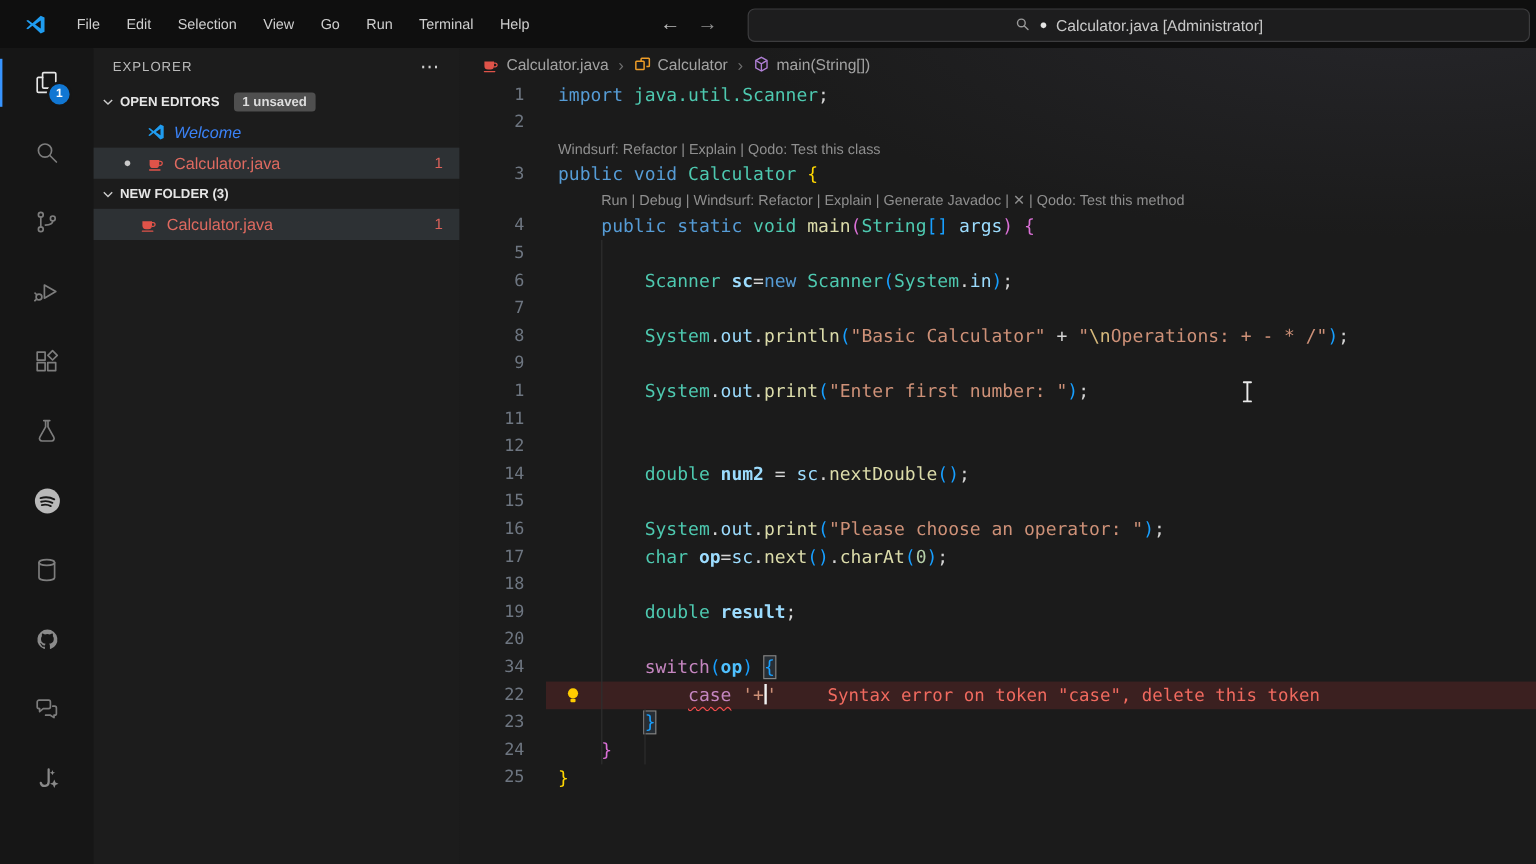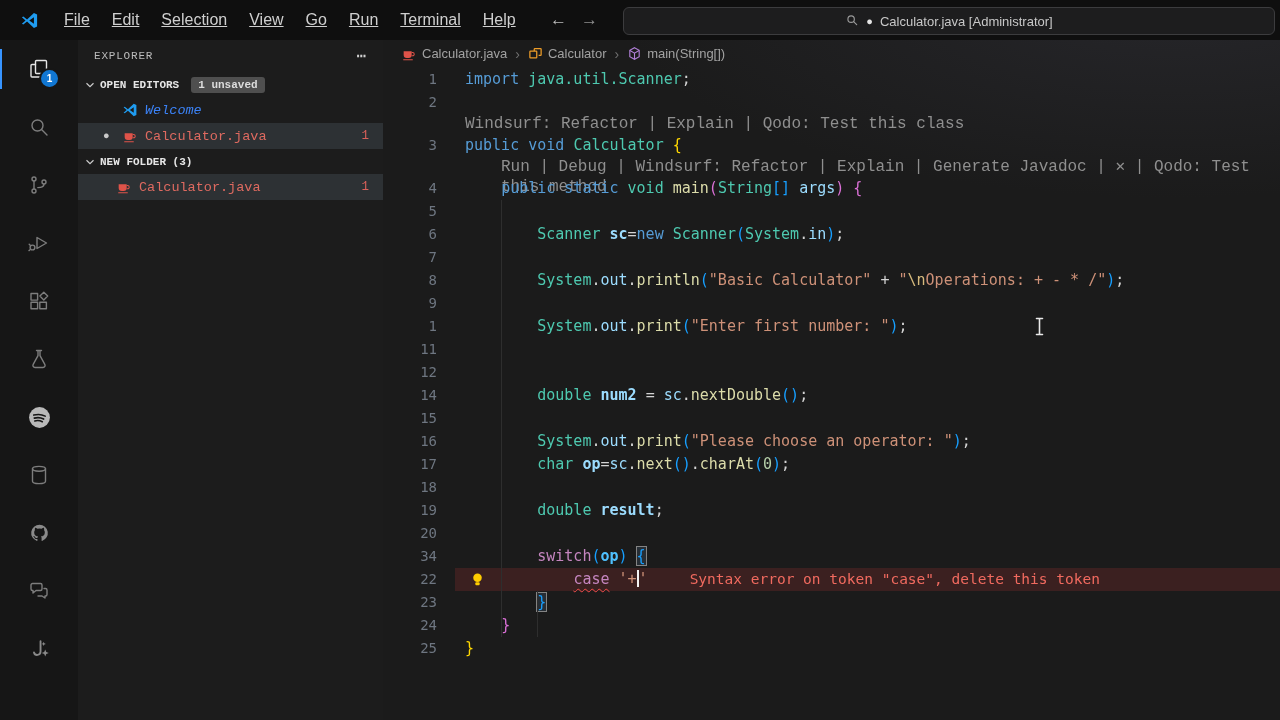--- a/index.html
+++ b/index.html
@@ -2,37 +2,37 @@
 <html><head>
 <meta charset="utf-8">
 <style>
   html,body{margin:0;padding:0;background:#000;}
   .app{position:relative;width:1280px;height:720px;overflow:hidden;background:#1b1b1b;
        font-family:"Liberation Sans",sans-serif;-webkit-font-smoothing:antialiased;}
   
   .titlebar{position:absolute;left:0;top:0;right:0;height:40px;background:#0f0f0f;
             display:flex;align-items:center;color:#cccccc;border-bottom:1px solid #1f1f1f;}
   .tb-logo{margin:0 14px 0 20px;display:flex;align-items:center;}
-  .menu-item{font-size:16px;padding:0 11px;height:40px;display:flex;align-items:center;color:#cfcfcf;cursor:default;text-decoration:underline;}
+  .menu-item{font-size:12px;padding:0 11px;height:40px;display:flex;align-items:center;color:#cfcfcf;cursor:default;}
   .nav-arrows{position:absolute;left:550px;top:0;height:40px;display:flex;align-items:center;gap:14px;
               font-size:17px;color:#bdbdbd;}
   .nav-arrows .fwd{color:#8f8f8f;}
   .searchbox{position:absolute;left:623px;right:5px;top:7px;height:26px;background:#1d1d1e;
              border:1px solid #3c3c3e;border-radius:6px;display:flex;align-items:center;justify-content:center;
              gap:7px;font-size:13px;color:#c8c8c8;}
   .searchbox .dot{font-size:11px;color:#e4e4e4;line-height:1;}
   
   .activitybar{position:absolute;left:0;top:40px;width:78px;bottom:0;background:#161616;}
   .ab-slot{height:58px;position:relative;display:flex;align-items:center;justify-content:center;}
   .ab-slot.active::before{content:'';position:absolute;left:0;top:9px;bottom:9px;width:2px;background:#3794ff;}
   .ab-badge{position:absolute;right:18px;bottom:9px;width:17px;height:17px;border-radius:50%;
             background:#1177d3;color:#fff;font-size:10px;font-weight:700;display:flex;align-items:center;
             justify-content:center;border:2px solid #161616;}
   
-  .sidebar{position:absolute;left:78px;top:40px;width:305px;bottom:0;background:#1c1c1c;font-family:Liberation Mono, monospace;}
+  .sidebar{position:absolute;left:78px;top:40px;width:305px;bottom:0;background:#1c1c1c;}
   .sb-title{height:32px;display:flex;align-items:center;padding:0 16px;color:#bbbbbb;font-size:11px;
             letter-spacing:.8px;}
   .sb-title .more{margin-left:auto;color:#cfcfcf;font-size:16px;letter-spacing:1px;}
   .section-header{height:25px;display:flex;align-items:center;font-size:11px;font-weight:700;color:#e6e6e6;
                   padding-left:5px;gap:3px;}
   .badge-unsaved{background:#4f4f4f;color:#dddddd;font-size:11px;font-weight:700;padding:2px 7px;
                  border-radius:3px;margin-left:9px;}
   .sb-item{height:26px;display:flex;align-items:center;font-size:13.5px;color:#cfcfcf;position:relative;gap:7px;}
   .sb-item.selected{background:#2d3134;}
   .sb-item .label{white-space:nowrap;}
@@ -42,21 +42,21 @@
   .sb-item .count{position:absolute;right:14px;color:#d9615a;font-size:12.5px;}
   
   .editor{position:absolute;left:383px;top:40px;right:0;bottom:0;
           background:radial-gradient(900px 320px at 88% -6%, #26262a 0%, #1b1b1b 62%);}
   .breadcrumb{height:27px;display:flex;align-items:center;padding-left:18px;font-size:13px;color:#a2a2a2;gap:6px;}
   .breadcrumb .sep{color:#6f6f6f;font-size:14px;margin:0 2px;}
   .bc-item{display:flex;align-items:center;gap:5px;}
   .code{position:absolute;left:0;top:28px;right:0;font-family:"DejaVu Sans Mono",monospace;font-size:15px;}
   .row{position:relative;}
   .row.codeln{height:23px;line-height:23px;display:flex;}
-  .row.lens{height:20px;line-height:20px;font-family:Liberation Mono, monospace;font-size:16px;color:#8f8f8f;}
+  .row.lens{height:20px;line-height:20px;font-family:Liberation Sans, sans-serif;font-size:12px;color:#8f8f8f;}
   .ln{width:54px;flex:none;text-align:right;color:#6e7681;font-size:14px;}
   .codetext{white-space:pre;padding-left:28px;}
   .errline{background:linear-gradient(to right,transparent 72px,#3b2020 72px);}
   .bulb{position:absolute;left:86px;top:3px;width:17px;height:17px;}
   .inline-error{margin-left:42px;color:#f16a5f;font-size:14.5px;}
   
   .tk-kw{color:#569cd6}.tk-type{color:#4ec9b0}.tk-ctrl{color:#c586c0}.tk-fn{color:#dcdcaa}
   .tk-var{color:#9cdcfe}.tk-decl{color:#9cdcfe;font-weight:700}.tk-varb{color:#4fc1ff;font-weight:700}
   .tk-str{color:#ce9178}.tk-esc{color:#d7ba7d}.tk-num{color:#b5cea8}.tk-p{color:#d4d4d4}
   .tk-b1{color:#ffd700}.tk-b2{color:#da70d6}.tk-b3{color:#179fff}

